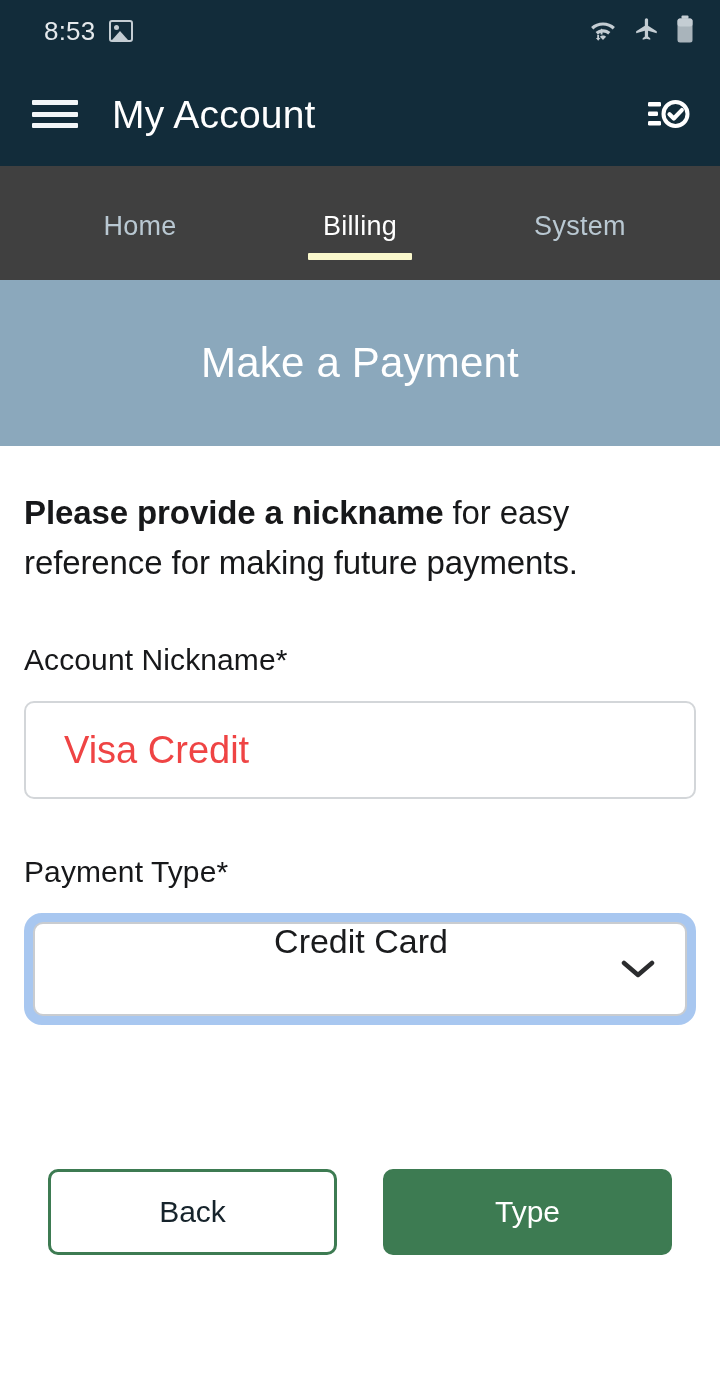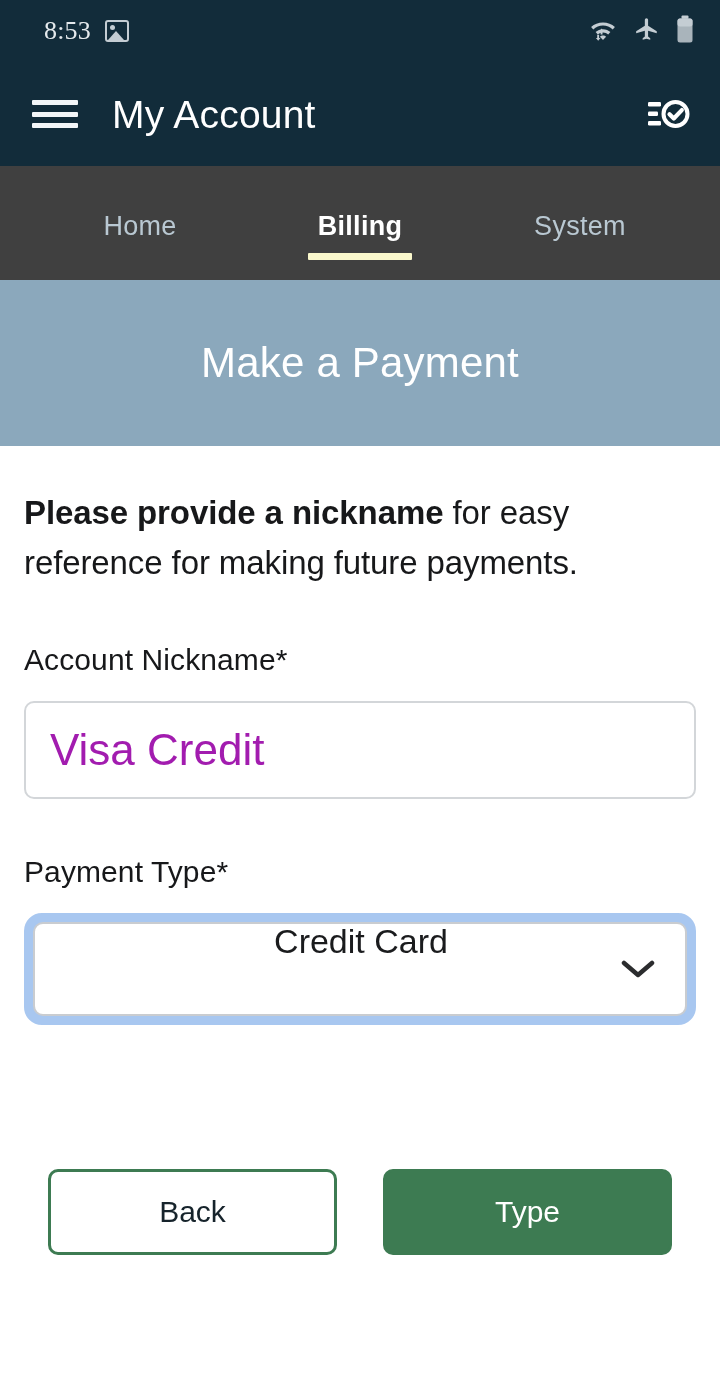--- a/index.html
+++ b/index.html
@@ -23,21 +23,20 @@
   }
 
   
   .status-bar {
     height: 62px;
     background: #122C3A;
     display: flex;
     align-items: center;
     padding: 0 26px 0 44px;
     flex: 0 0 auto;
-    font-family: Liberation Serif, serif;
   }
   .status-left {
     display: flex;
     align-items: center;
     gap: 14px;
   }
   .status-time {
     color: #E4E9EC;
     font-size: 26px;
     letter-spacing: 0.2px;
@@ -136,21 +135,21 @@
   }
   .tab-label {
     color: #B9C8D2;
     font-size: 27px;
     font-weight: 400;
     letter-spacing: 0.3px;
     line-height: 1;
   }
   .tab.active .tab-label {
     color: #FFFFFF;
-    font-weight: 700;
+    font-weight: 400;
   }
   .tab-underline {
     position: absolute;
     bottom: 20px;
     width: 104px;
     height: 7px;
     background: transparent;
     border-radius: 1px;
   }
   .tab.active .tab-underline {
@@ -199,23 +198,23 @@
     margin-bottom: 26px;
   }
 
   .text-input {
     width: 100%;
     height: 98px;
     border: 2px solid #D3D6D9;
     border-radius: 10px;
     background: #ffffff;
     font-family: "Liberation Sans", sans-serif;
-    font-size: 44px;
-    color: #a21caf;
-    padding: 0 24px;
+    font-size: 38px;
+    color: #ef4444;
+    padding: 0 38px;
     outline: none;
     display: flex;
     align-items: center;
   }
 
   .select-wrap {
     border: 9px solid #A8C7F0;
     border-radius: 18px;
     padding: 0;
     background: #A8C7F0;

